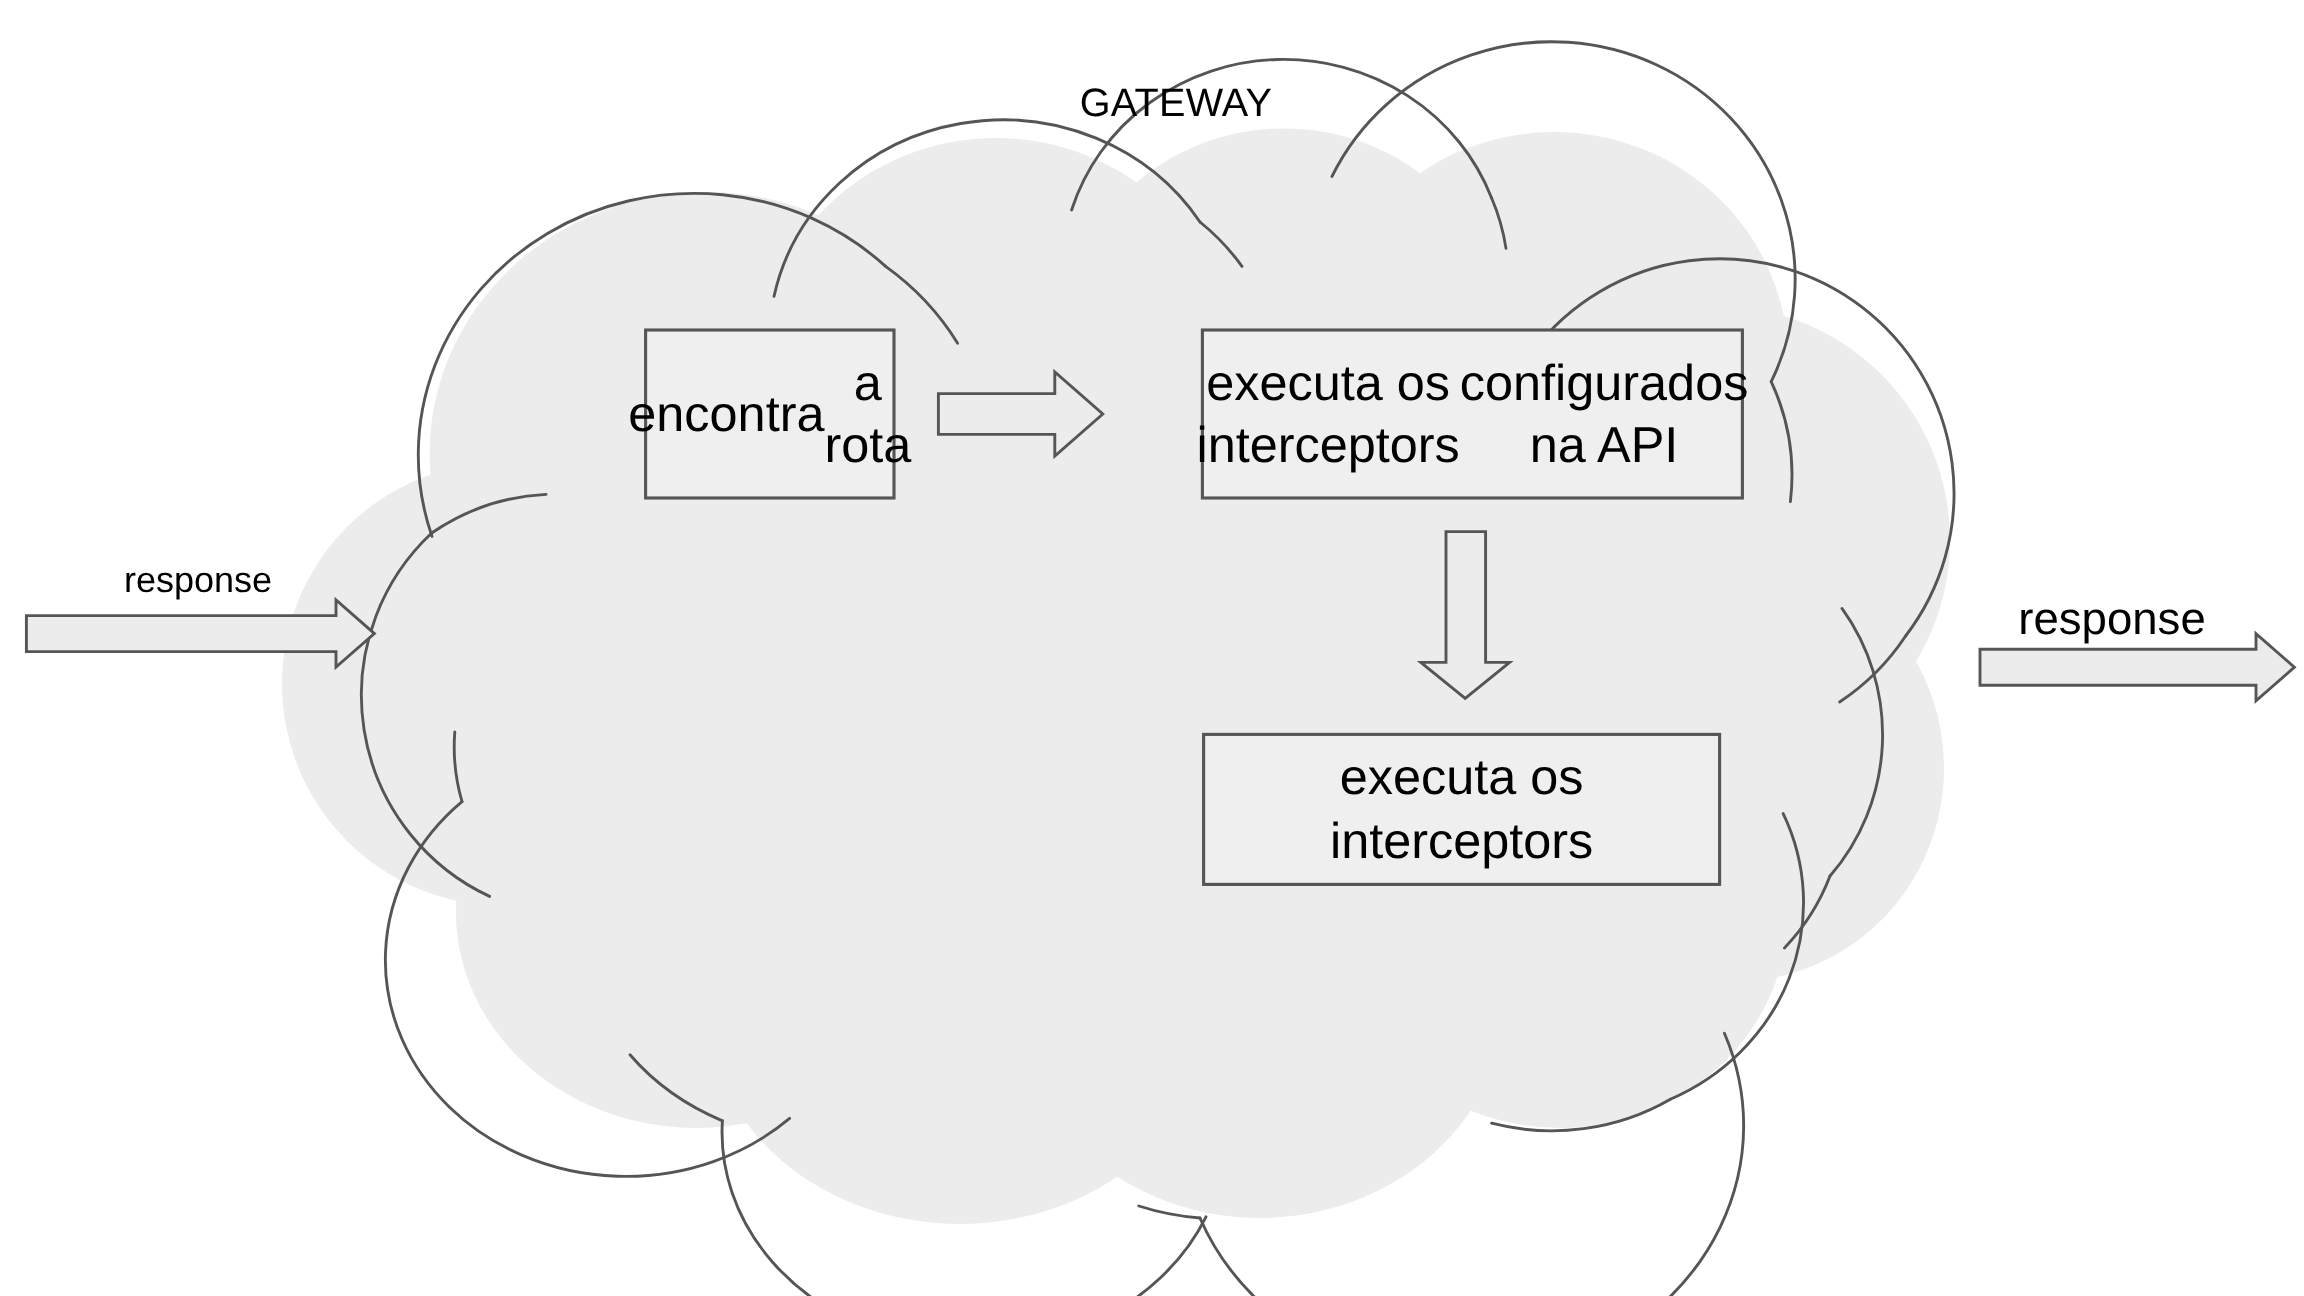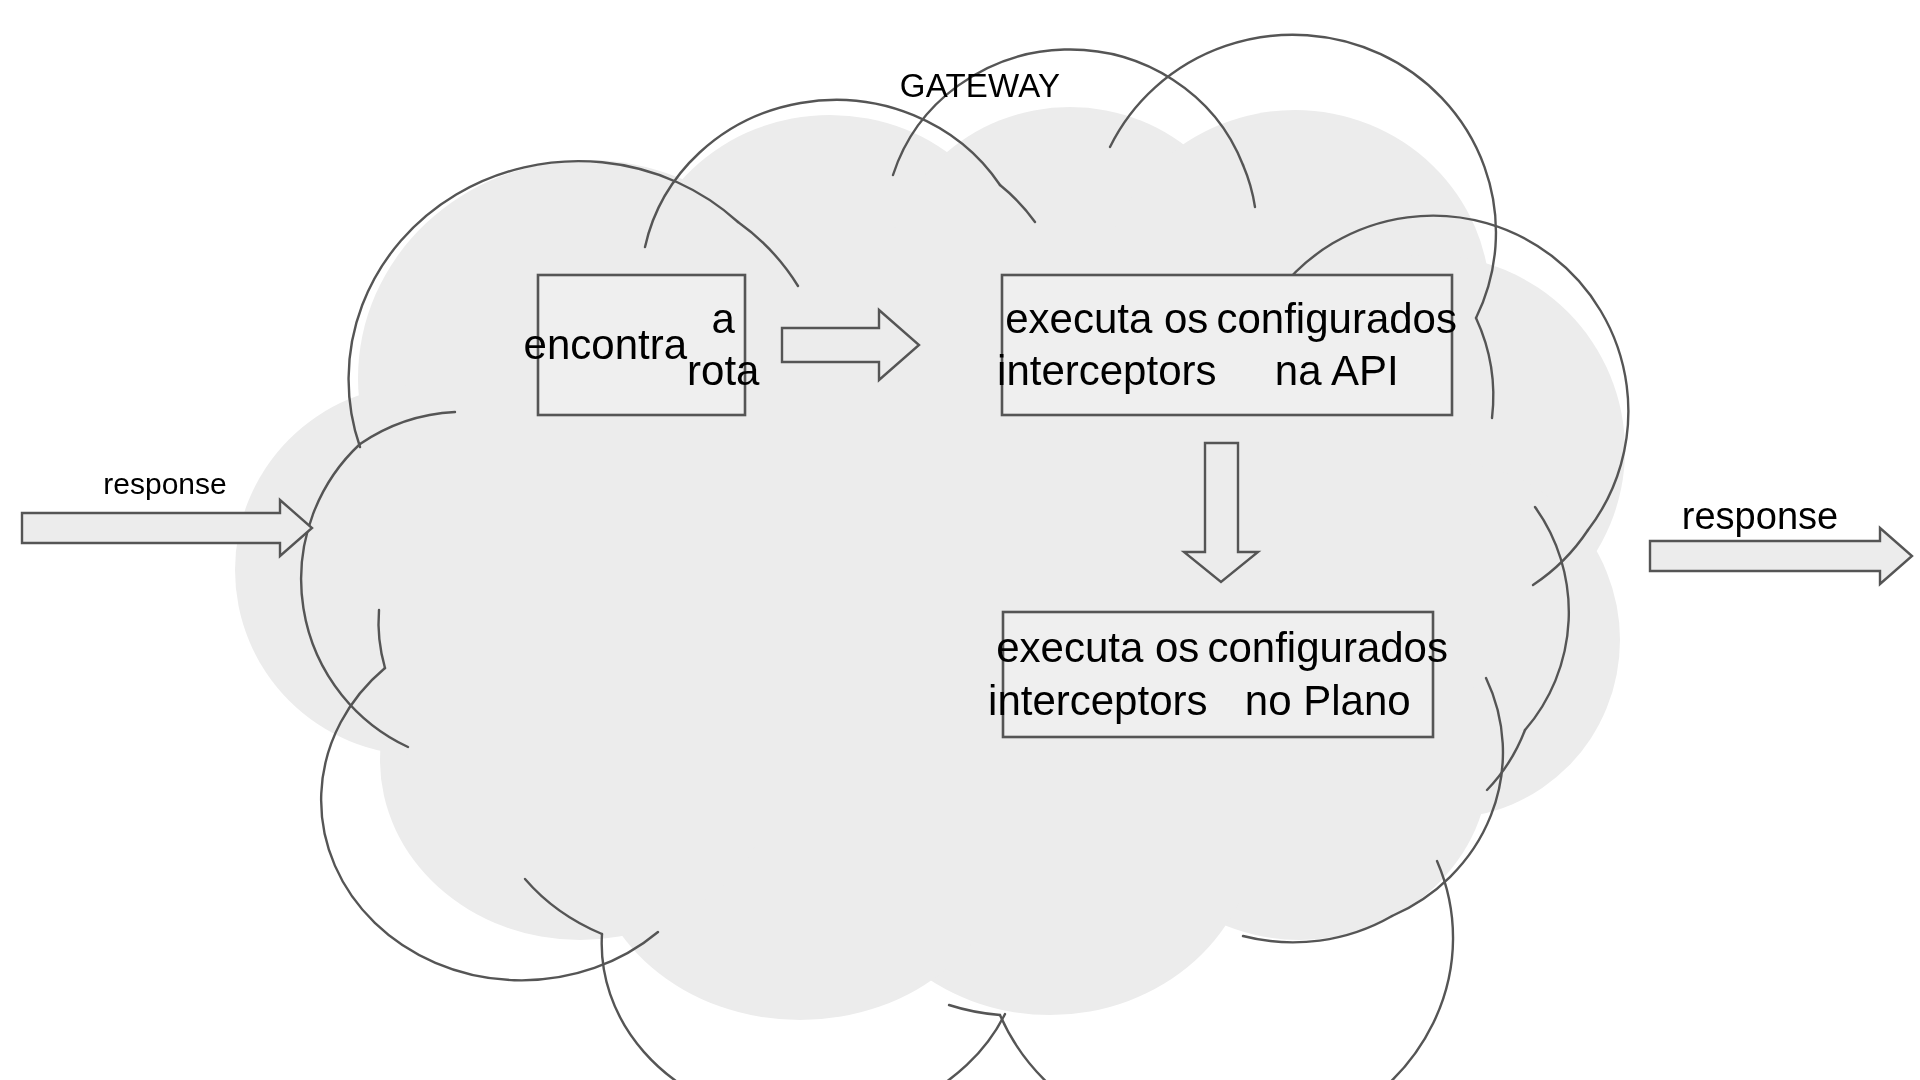--- a/index.html
+++ b/index.html
@@ -160,16 +160,15 @@
     <span class="box-line">a rota</span>
   </div>
 
   <div class="box-text" id="box-api-text">
     <span class="box-line">executa os interceptors</span>
     <span class="box-line">configurados na API</span>
   </div>
 
   <div class="box-text" id="box-plan-text">
     <span class="box-line">executa os interceptors</span>
-    <span class="box-line">configurados no Plano</span>
   </div>
 
 </div>
 
 </body></html>

